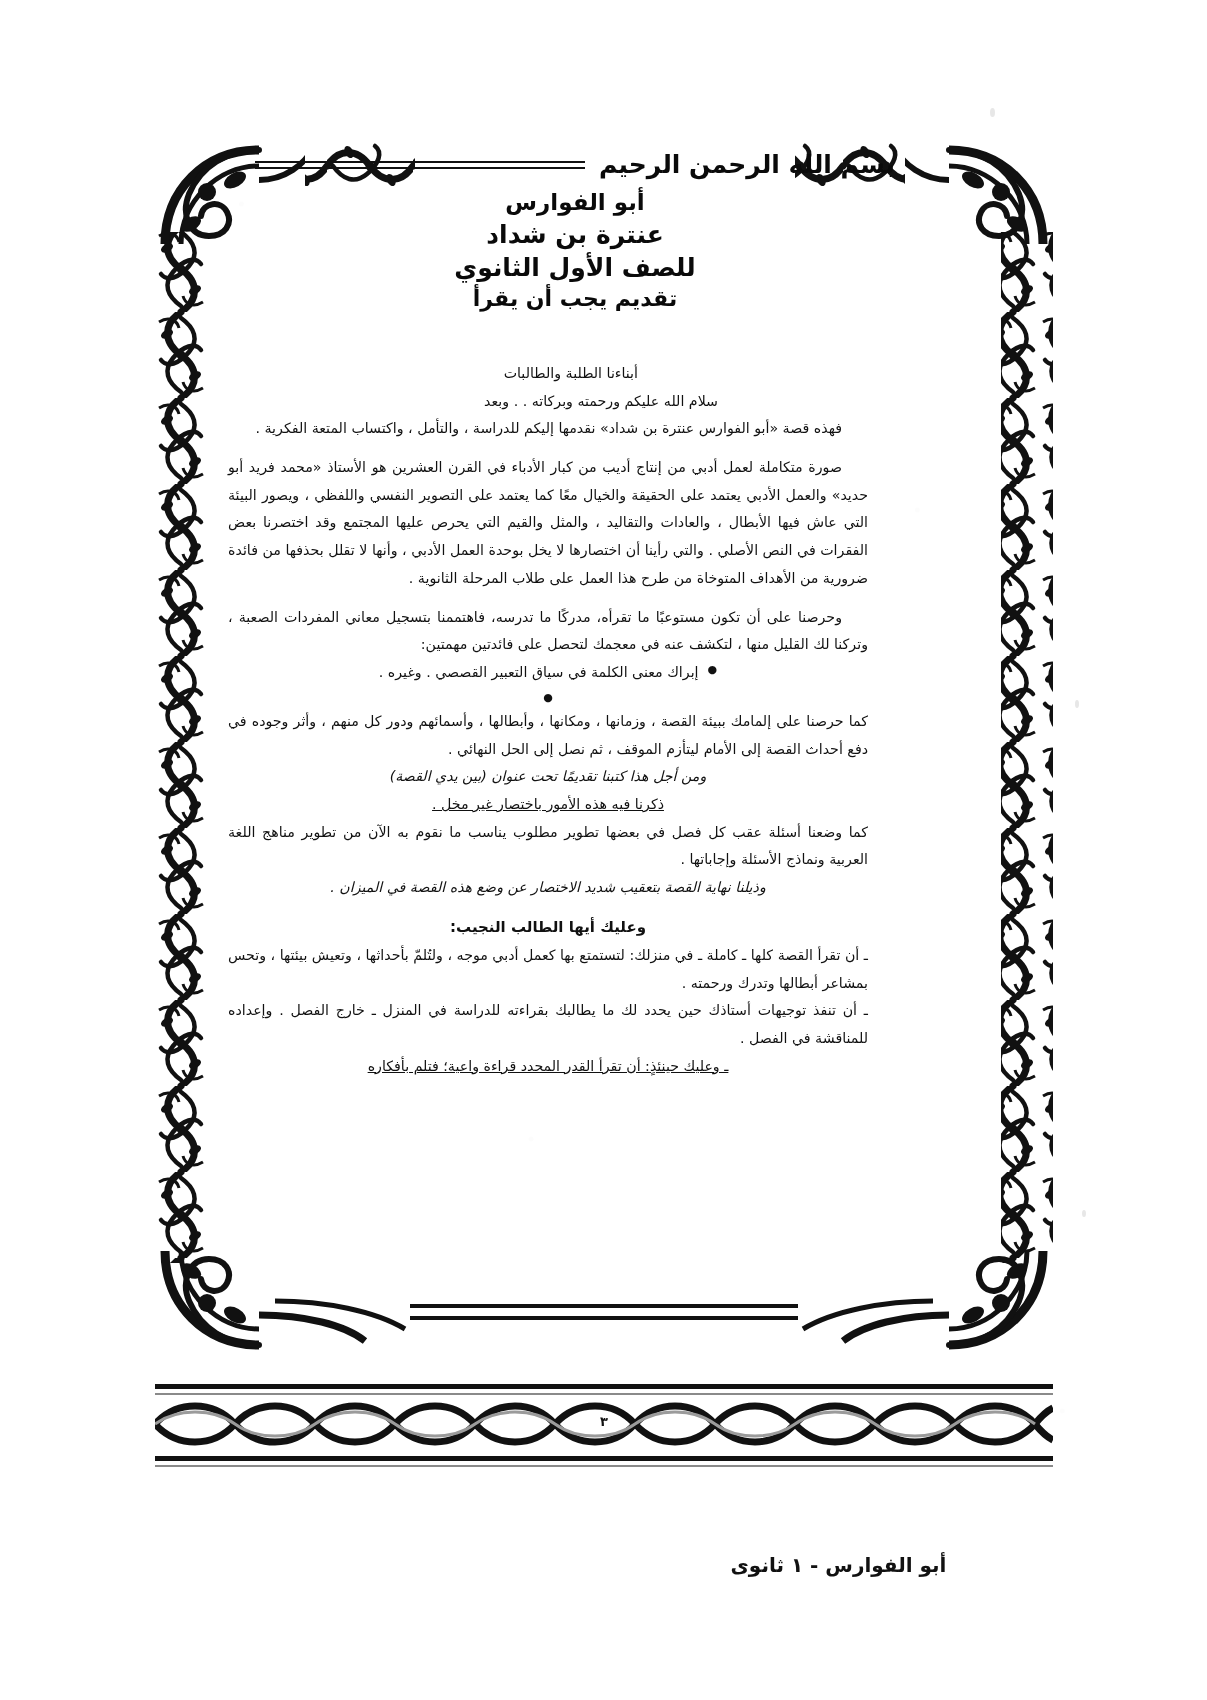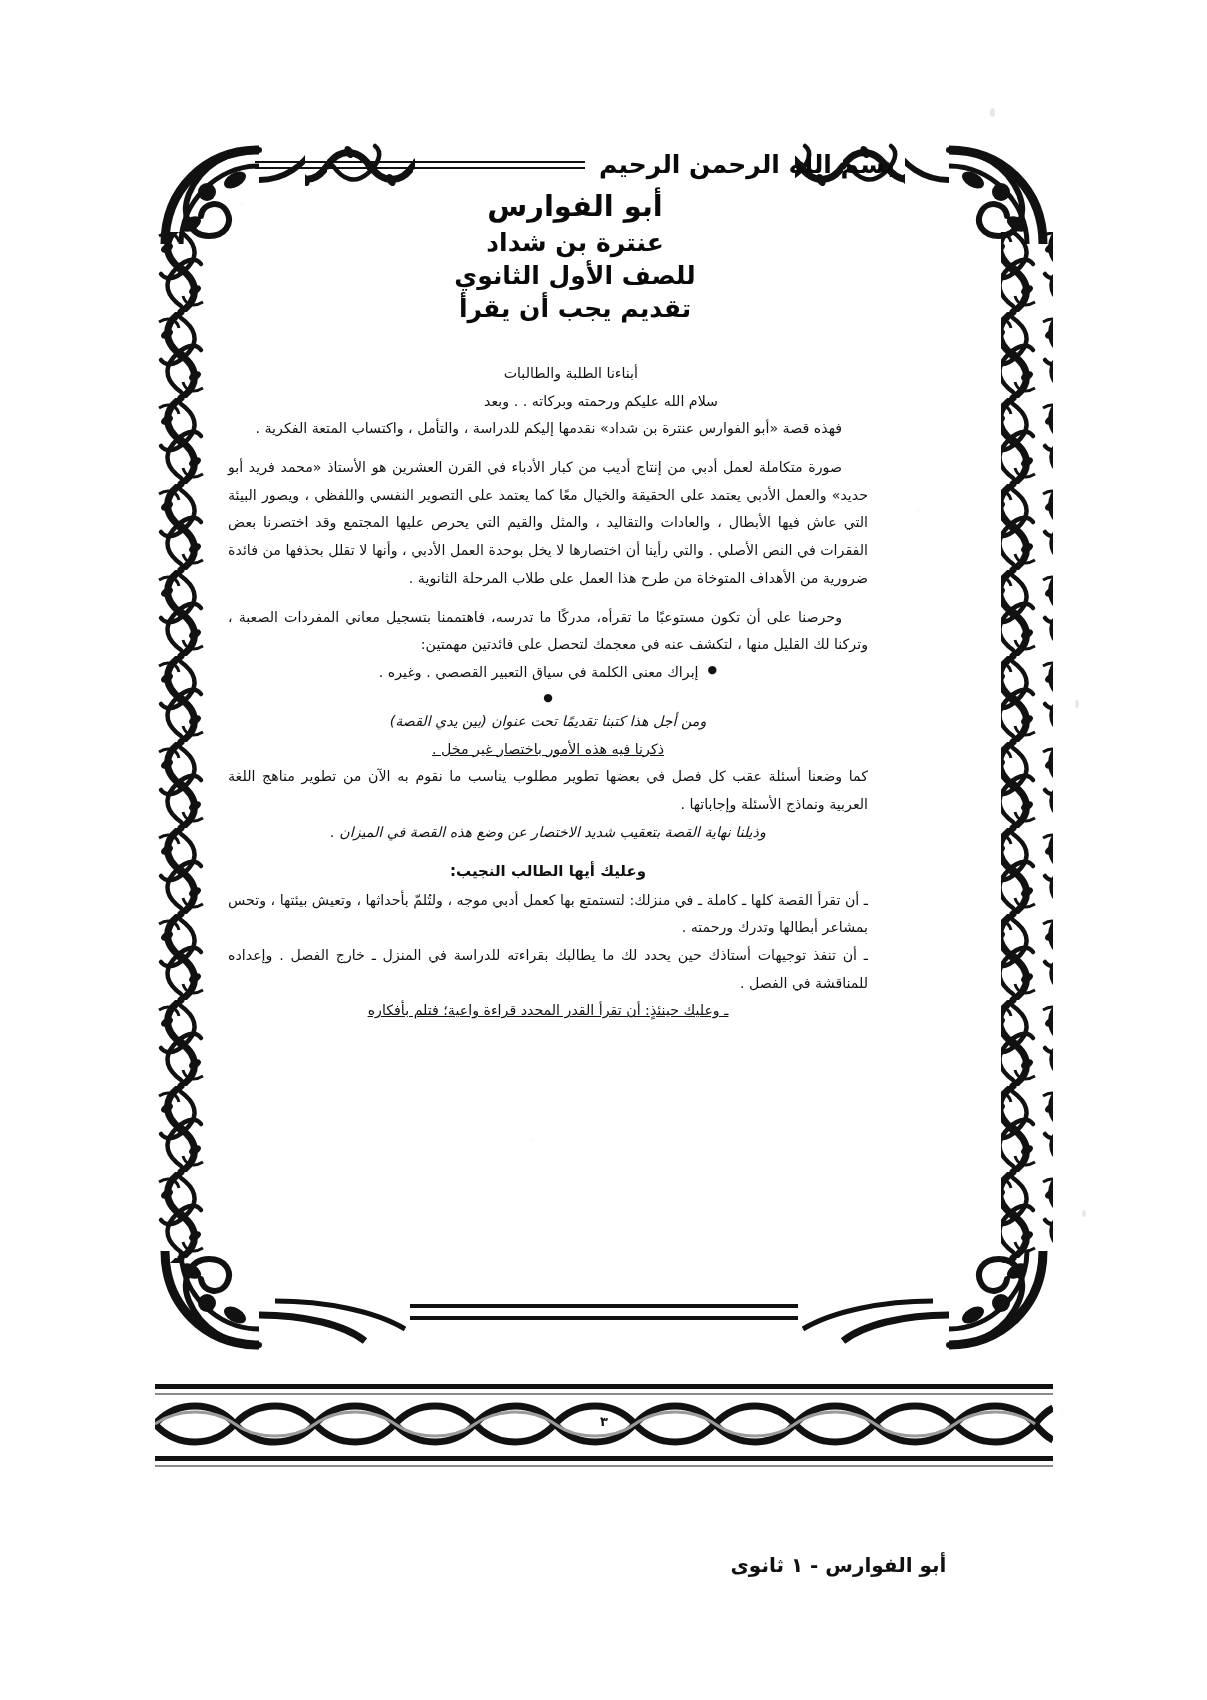--- a/index.html
+++ b/index.html
@@ -45,24 +45,24 @@
     content:"";position:absolute;left:0;right:0;height:2px;background:#111;
   }
   .dbl-rule:before{top:0;}
   .dbl-rule:after{top:6px;}
 
   .title-lines{margin-top:8px;text-align:center;}
   .title-lines div{
     font-weight:bold;color:#0a0a0a;line-height:1.33;
     font-family:"DejaVu Sans",sans-serif;
   }
-  .t1{font-size:29px;}
+  .t1{font-size:23px;}
   .t2{font-size:25px;}
   .t3{font-size:25px;}
-  .t4{font-size:25px;}
+  .t4{font-size:22px;}
 
   
   .body{
     position:absolute;left:228px;top:360px;width:640px;
     direction:rtl;text-align:justify;color:#111;
     font-size:14.2px;line-height:1.95;
     font-family:"DejaVu Sans",sans-serif;
   }
   .body p{margin:0 0 0 0;}
   .gap{height:11px;}
@@ -222,20 +222,21 @@
     <ul class="bullets">
       <li>
         <span class="dot">●</span>
         <span class="btxt">إبراك معنى الكلمة في سياق التعبير القصصي . وغيره .</span>
       </li>
       <li>
         <span class="dot">●</span>
       </li>
     </ul>
 
+    <p>كما حرصنا على إلمامك ببيئة القصة ، وزمانها ، ومكانها ، وأبطالها ، وأسمائهم ودور كل منهم ، وأثر وجوده في دفع أحداث القصة إلى الأمام ليتأزم الموقف ، ثم نصل إلى الحل النهائي .</p>
 
     <p class="nearcenter">ومن أجل هذا كتبنا تقديمًا تحت عنوان (بين يدي القصة)</p>
     <p class="center-al">ذكرنا فيه هذه الأمور باختصار غير مخل .</p>
 
     <p>كما وضعنا أسئلة عقب كل فصل في بعضها تطوير مطلوب يناسب ما نقوم به الآن من تطوير مناهج اللغة العربية ونماذج الأسئلة وإجاباتها .</p>
     <p class="nearcenter">وذيلنا نهاية القصة بتعقيب شديد الاختصار عن وضع هذه القصة في الميزان .</p>
 
     <div class="gap"></div>
     <p class="heading-bold">وعليك أيها الطالب النجيب:</p>
 

